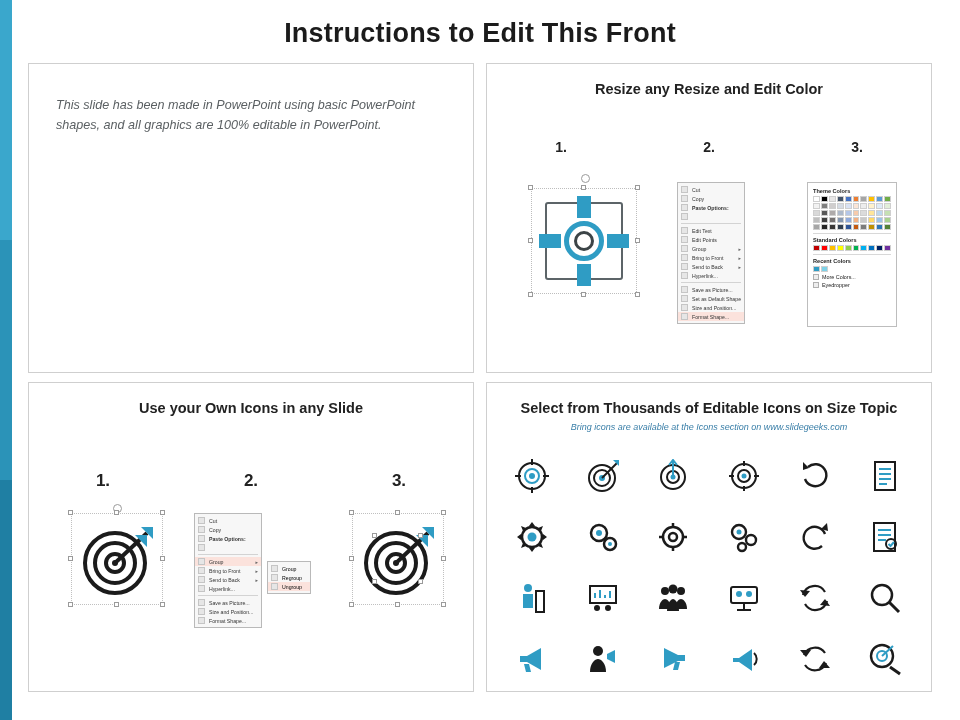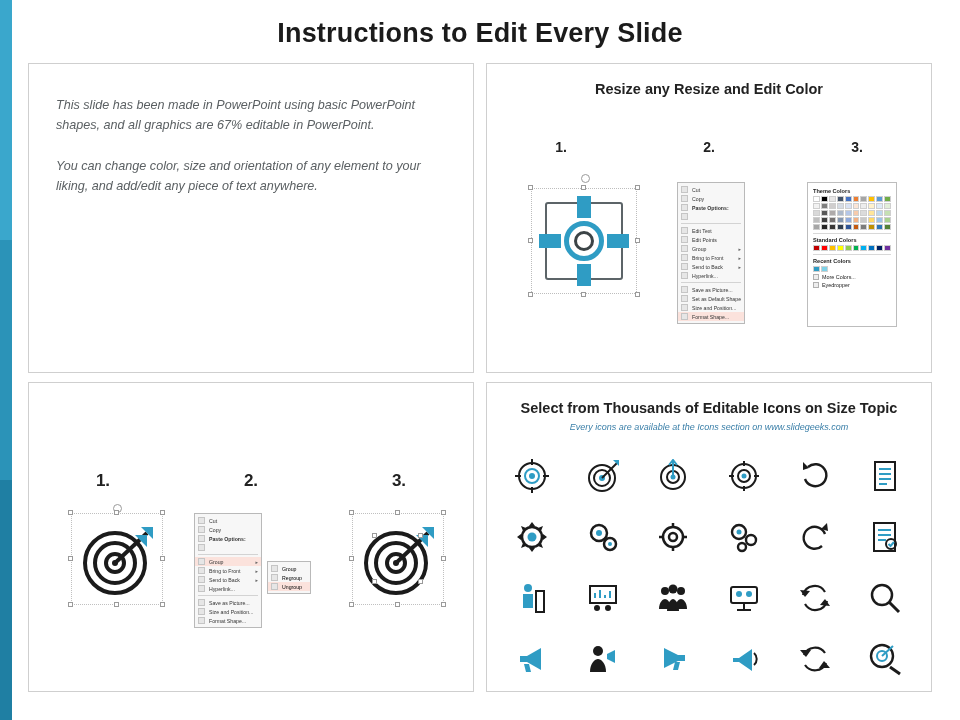--- a/index.html
+++ b/index.html
@@ -246,25 +246,24 @@
 <body>
 
 <div class="slide">
 
   <div class="left-bar">
     <div class="seg1"></div>
     <div class="seg2"></div>
     <div class="seg3"></div>
   </div>
 
-  <div class="title">Instructions to Edit Every Slide</div>
+  <div class="title">Instructions to Edit This Front</div>
 
   <div class="panel" id="panel-edit-shape">
-    <div class="body-text">This slide has been made in PowerPoint using basic PowerPoint shapes, and all graphics are 67% editable in PowerPoint.</div>
-    <div class="body-text second">You can change color, size and orientation of any element to your liking, and add/edit any piece of text anywhere.</div>
+    <div class="body-text">This slide has been made in PowerPoint using basic PowerPoint shapes, and all graphics are 100% editable in PowerPoint.</div>
   </div>
 
   <div class="panel" id="panel-resize-shape">
     <div class="panel-title">Resize any Resize and Edit Color</div>
 
     <div class="num-row" style="top:75px;">
       <div class="num-cell">1.</div>
       <div class="num-cell">2.</div>
       <div class="num-cell">3.</div>
     </div>
@@ -439,20 +438,21 @@
         <span>More Colors...</span>
       </div>
       <div class="cp-opt">
         <span class="cp-dot"></span>
         <span>Eyedropper</span>
       </div>
     </div>
   </div>
 
   <div class="panel" id="panel-own-icons">
+    <div class="panel-title">Use your Own Icons in any Slide</div>
 
     <div class="num-row" style="top:88px;">
       <div class="num-cell big">1.</div>
       <div class="num-cell big">2.</div>
       <div class="num-cell big">3.</div>
     </div>
 
     <div class="dart-demo" style="left:42px; top:130px; width:92px; height:92px;">
       <div class="dart-sel" style="left:0;top:0;right:0;bottom:0;"></div>
       <svg width="92" height="92" viewBox="0 0 92 92">
@@ -562,21 +562,21 @@
       <div class="handle" style="left:89px; top:89px;"></div>
       <div class="handle" style="left:20px; top:20px;"></div>
       <div class="handle" style="left:66px; top:20px;"></div>
       <div class="handle" style="left:20px; top:66px;"></div>
       <div class="handle" style="left:66px; top:66px;"></div>
     </div>
   </div>
 
   <div class="panel" id="panel-select-icons">
     <div class="panel-title">Select from Thousands of Editable Icons on Size Topic</div>
-    <div class="panel-subtitle">Every icons are available  at the Icons section on  www.slidegeeks.com</div>
+    <div class="panel-subtitle">Bring icons are available  at the Icons section on  www.slidegeeks.com</div>
 
     <div class="icon-grid">
 
       <div class="icon-cell">
         <svg width="34" height="34" viewBox="0 0 34 34">
           <circle cx="17" cy="17" r="13" fill="none" stroke="#1b1b1b" stroke-width="2"></circle>
           <circle cx="17" cy="17" r="7" fill="none" stroke="#2f9cc4" stroke-width="2"></circle>
           <circle cx="17" cy="17" r="3" fill="#2f9cc4"></circle>
           <path d="M17 0 v6 M17 28 v6 M0 17 h6 M28 17 h6" stroke="#1b1b1b" stroke-width="2"></path>
         </svg>

